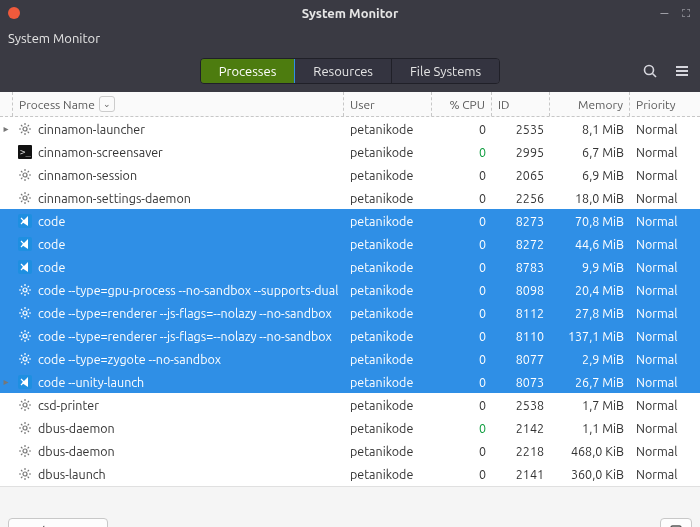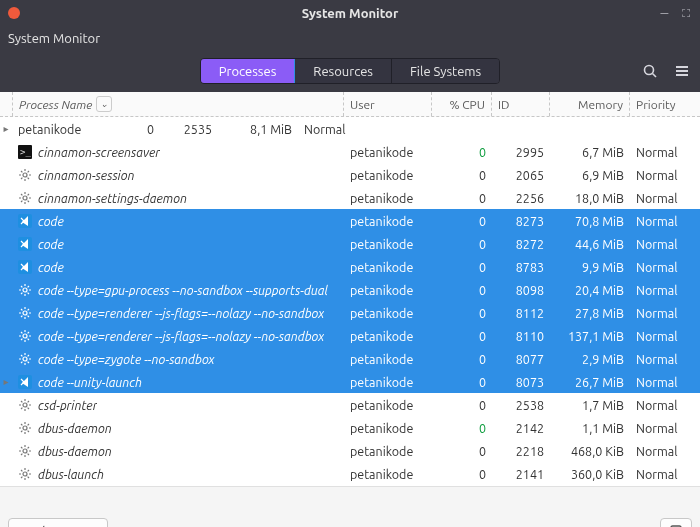--- a/index.html
+++ b/index.html
@@ -76,21 +76,21 @@
   .tab {
     padding: 5px 18px;
     background: #343440;
     color: #e5e5e5;
     font-size: 13px;
     cursor: default;
     border-right: 1px solid #202028;
   }
   .tab:last-child { border-right: none; }
   .tab.active {
-    background: #8b5cf6;
+    background: #4d7c0f;
     color: #fff;
     border-right-color: #2f8fe6;
   }
   .toolbar-right {
     position: absolute;
     right: 10px;
     display: flex;
     gap: 16px;
     color: #d6d6dd;
     align-items: center;
@@ -119,21 +119,21 @@
     border: 1px solid #ccc;
     border-radius: 3px;
     width: 14px; height: 14px;
     display: inline-flex;
     align-items: center; justify-content: center;
     font-size: 9px;
     color: #666;
   }
 
   .c-expand { width: 12px; flex: none; border-right: none; padding:0; }
-  .c-name   { flex: 1 1 auto; min-width: 0; font-style: italic; }
+  .c-name   { flex: 1 1 auto; min-width: 0; }
   .c-user   { width: 88px;  flex: none; }
   .c-cpu    { width: 60px;  flex: none; justify-content: flex-end; }
   .c-id     { width: 58px;  flex: none; justify-content: flex-start; }
   .c-mem    { width: 80px;  flex: none; justify-content: flex-end; }
   .c-pri    { width: 70px;  flex: none; }
 
   .rows {
     background: #fff;
     height: 369px; 
     overflow: hidden;
@@ -268,20 +268,29 @@
       <span>Memory</span>
     </div>
   <div class="col c-pri">
       <span>Priority</span>
     </div>
 </div>
 
 <div class="rows" id="rows">
     <div class="row">
       <div class="expander">▸</div>
+      <div class="cell c-name">
+        <span class="proc-icon">
+          <svg width="14" height="14" viewBox="0 0 14 14" fill="none" stroke="#777" stroke-width="1.2">
+            <circle cx="7" cy="7" r="2"></circle>
+            <path d="M7 1v2M7 11v2M1 7h2M11 7h2M3 3l1.4 1.4M9.6 9.6L11 11M11 3L9.6 4.4M4.4 9.6L3 11"></path>
+          </svg>
+        </span>
+        <span class="proc-text">cinnamon-launcher</span>
+      </div>
       <div class="cell c-user">petanikode</div>
       <div class="cell c-cpu">0</div>
       <div class="cell c-id">2535</div>
       <div class="cell c-mem">8,1 MiB</div>
       <div class="cell c-pri">Normal</div>
     </div>
     <div class="row">
       <div class="expander"></div>
       <div class="cell c-name">
         <span class="proc-icon">

